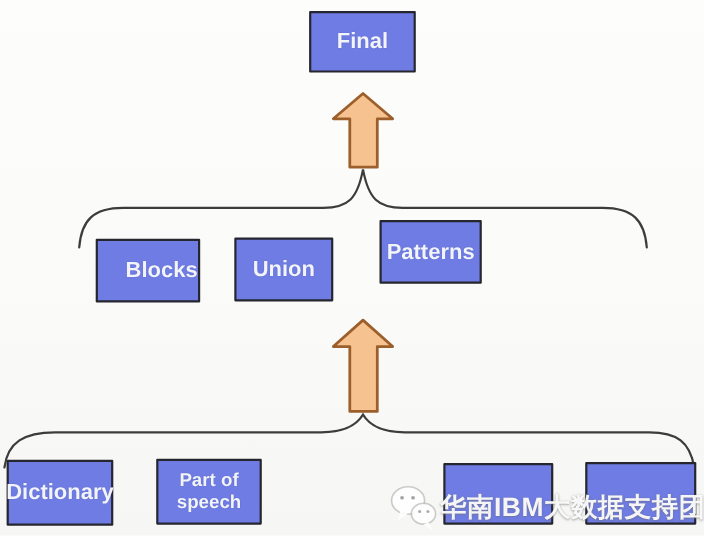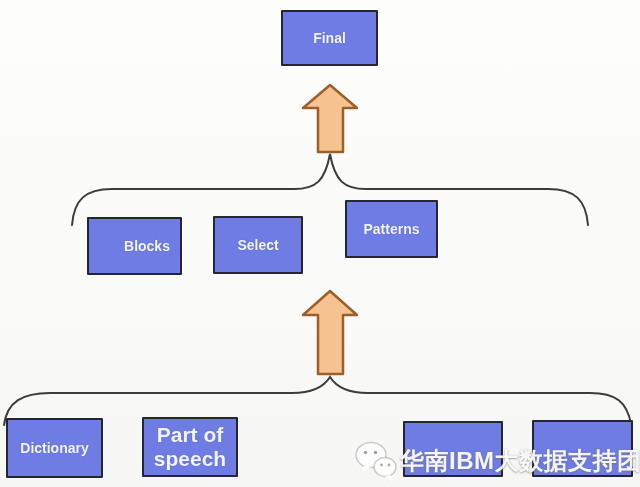--- a/index.html
+++ b/index.html
@@ -15,32 +15,32 @@
   .overlay{
     position:absolute;left:0;top:0;width:640px;height:487px;
   }
   .node{
     position:absolute;
     background:#6e7ce3;
     border:2px solid #26262f;
     border-radius:1px;
     display:flex;align-items:center;justify-content:center;
     color:#f2f4f9;
-    font-size:14px;font-weight:600;
+    font-size:20px;font-weight:600;
     text-align:center;line-height:1.15;
     box-sizing:border-box;
     text-shadow:0 0 1px rgba(40,50,120,.35);
   }
   .node-final      {left:281px;top:10px; width:97px; height:56px;}
   .node-blocks     {left:87px; top:217px;width:95px; height:58px;padding-left:25px;}
   .node-select     {left:213px;top:216px;width:90px; height:58px;}
   .node-patterns   {left:345px;top:200px;width:93px; height:58px;}
   .node-union-all  {left:472px;top:217px;width:96px; height:58px;}
   .node-dictionary {left:6px; top:418px;width:97px; height:60px;}
-  .node-pos        {left:142px;top:417px;width:96px; height:60px;font-size:21px;padding:0 10px;}
+  .node-pos        {left:142px;top:417px;width:96px; height:60px;font-size:17px;padding:0 10px;}
   .node-regex      {left:275px;top:418px;width:95px; height:59px;}
   .node-b4         {left:403px;top:421px;width:100px;height:56px;}
   .node-b5         {left:532px;top:420px;width:101px;height:57px;}
 
   .shape-arrow{fill:#f6c28f;stroke:#9c5f2c;stroke-width:2.5;stroke-linejoin:round;}
   .shape-brace{fill:none;stroke:#3c3c3c;stroke-width:2;stroke-linecap:round;}
 
   .watermark{
     position:absolute;left:352px;top:436px;width:288px;height:50px;
     display:flex;align-items:center;
@@ -73,21 +73,21 @@
   </svg>
 
   <div class="node node-final">
     <span>Final</span>
   </div>
 
   <div class="node node-blocks">
     <span>Blocks</span>
   </div>
   <div class="node node-select">
-    <span>Select</span>
+    <span>Union</span>
   </div>
   <div class="node node-patterns">
     <span>Patterns</span>
   </div>
 
   <div class="node node-dictionary">
     <span>Dictionary</span>
   </div>
   <div class="node node-pos">
     <span>Part of speech</span>

